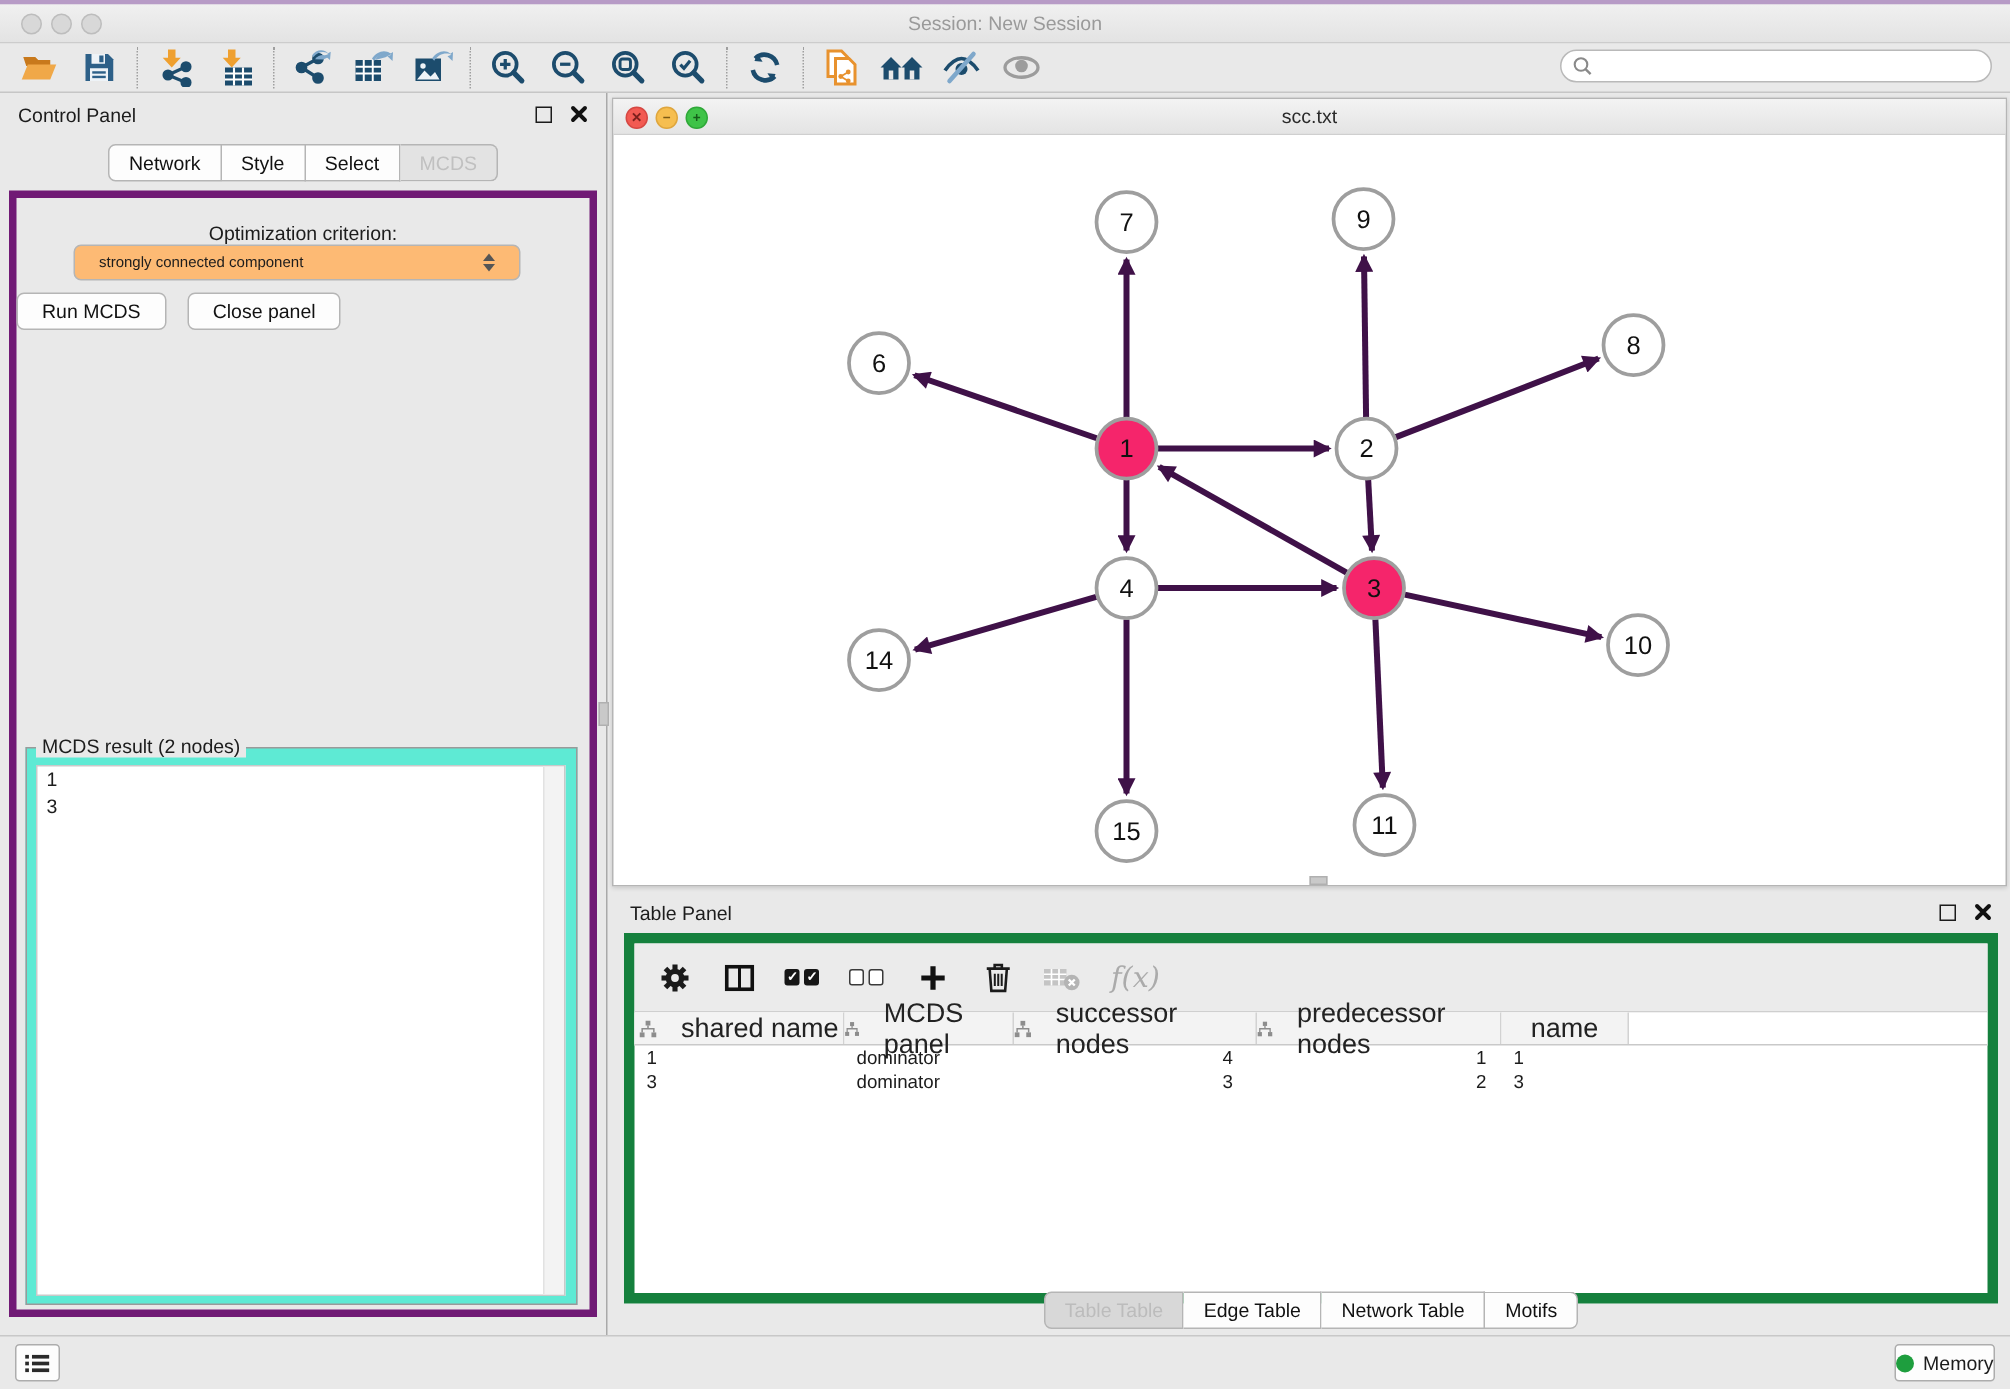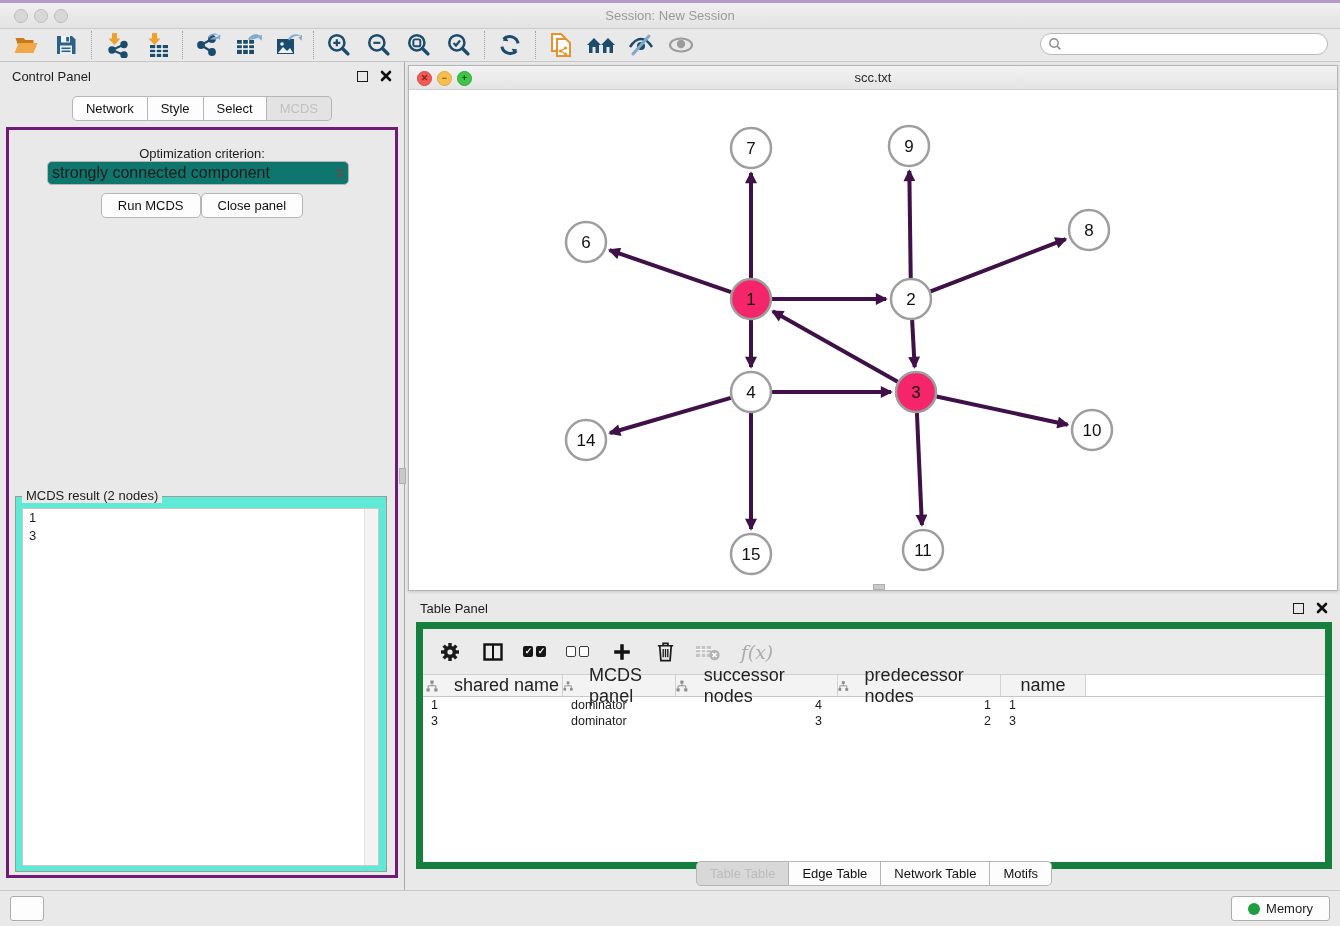--- a/index.html
+++ b/index.html
@@ -27,30 +27,30 @@
   
   .control-panel{left:0;top:62px;width:405px;height:829px;background:#e9e9e9;border-right:1px solid #a9a9a9;box-sizing:border-box}
   .panel-head{height:28px;display:flex;align-items:center;padding:0 12px}
   .panel-head .ph-title{flex:1}
   .float-ico{width:9px;height:9px;border:1.5px solid #1b1b1b;display:inline-block;margin-right:12px}
   .tabrow{display:flex;justify-content:center;margin-top:6px}
   .tab{background:#fdfdfd;border:1px solid #b5b5b5;border-left:none;padding:4px 13px;font-size:13px;color:#111}
   .tab:first-child{border-left:1px solid #b5b5b5;border-radius:5px 0 0 5px}
   .tab:last-child{border-radius:0 5px 5px 0}
   .tab.selected{background:#e3e3e3;color:#c0c0c0}
-  .cp-content{position:absolute;left:6px;right:6px;top:65px;bottom:13px;border:3px solid #701a75;background:#e9e9e9}
+  .cp-content{position:absolute;left:6px;right:6px;top:65px;bottom:13px;border:5px solid #701a75;background:#e9e9e9}
   .opt-label{text-align:center;margin-top:16px;font-size:13px}
-  .selectbox{position:absolute;left:38px;right:46px;top:31px;height:22px;background:#0f766e;border:1px solid #b5b5b5;
-             border-radius:5px;display:flex;align-items:center;padding:0 4px;font-size:16px}
+  .selectbox{position:absolute;left:38px;right:46px;top:31px;height:22px;background:#fdba74;border:1px solid #b5b5b5;
+             border-radius:5px;display:flex;align-items:center;padding:0 16px;font-size:10px}
   .selectbox .sel-txt{flex:1}
   .stepper{display:flex;flex-direction:column;gap:2px;align-items:center}
   .stepper i{width:0;height:0;border-left:4px solid transparent;border-right:4px solid transparent;display:block}
   .stepper .up{border-bottom:5px solid #555}
   .stepper .dn{border-top:5px solid #555}
-  .btnrow{position:absolute;top:63px;left:0;right:0;display:flex;justify-content:center;}
+  .btnrow{position:absolute;top:63px;left:0;right:0;display:flex;justify-content:flex-start;gap:14px}
   .btn{background:#fdfdfd;border:1px solid #b5b5b5;border-radius:5px;padding:4px 16px;font-size:13px;color:#111}
   .groupbox{position:absolute;left:6px;right:8px;top:366px;bottom:3px;border:1px solid #9a9a9a;background:#5eead4}
   .groupbox .legend{position:absolute;top:-9px;left:6px;background:#e9e9e9;padding:0 4px;font-size:13px}
   .result-area{position:absolute;left:6px;right:7px;top:11px;bottom:5px;background:#fff;border:1px solid #c9c9c9;overflow:hidden}
   .result-area .scroll{position:absolute;right:0;top:0;bottom:0;width:13px;background:#f3f3f3;border-left:1px solid #e2e2e2}
   .result-item{padding:1px 6px;font-size:13px;line-height:16px}
 
   
   .net-window{left:408px;top:65px;width:930px;height:526px;background:#fff;border:1px solid #b5b5b5;
               box-shadow:0 1px 3px rgba(0,0,0,.15);box-sizing:border-box}
@@ -82,21 +82,21 @@
   .th{background:#f3f3f3;border-right:1px solid #d2d2d2;display:flex;align-items:center;justify-content:center;
       gap:16px;font-size:18px;color:#222;box-sizing:border-box}
   .trow{display:flex;height:16px;font-size:12.5px;align-items:center}
   .td{box-sizing:border-box;padding:0 8px}
   .ta-r{text-align:right}
   .tp-tabs{position:absolute;left:0;right:0;bottom:5px;display:flex;justify-content:center}
 
   
   .statusbar{left:0;bottom:0;width:100%;height:35px;background:#e9e9e9;border-top:1px solid #c8c8c8}
   .sb-btn{position:absolute;top:5px;height:25px;background:#fdfdfd;border:1px solid #adadad;border-radius:3px;
-          display:flex;align-items:center;justify-content:center;gap:6px;padding:0 16px;box-sizing:border-box}
+          display:flex;align-items:center;justify-content:center;gap:6px;padding:0 0;box-sizing:border-box}
   .mem-dot{width:12px;height:12px;border-radius:50%;background:#1e9e3e;display:inline-block}
 
   svg text{font-family:"Liberation Sans",sans-serif}
 </style>
 </head>
 <body>
 
 <div class="abs top-strip"></div>
 <div class="abs titlebar">
   <span class="tl-dot" style="left:14px"></span>

